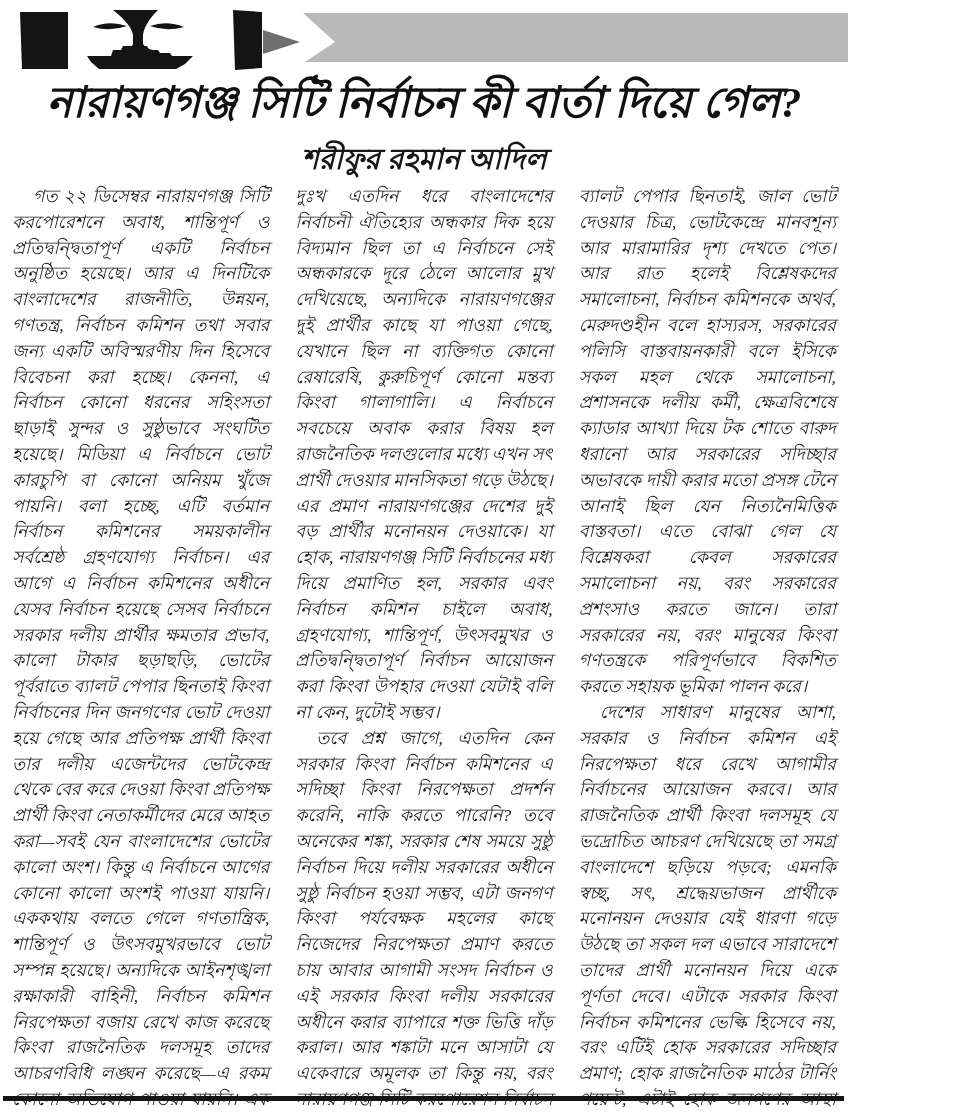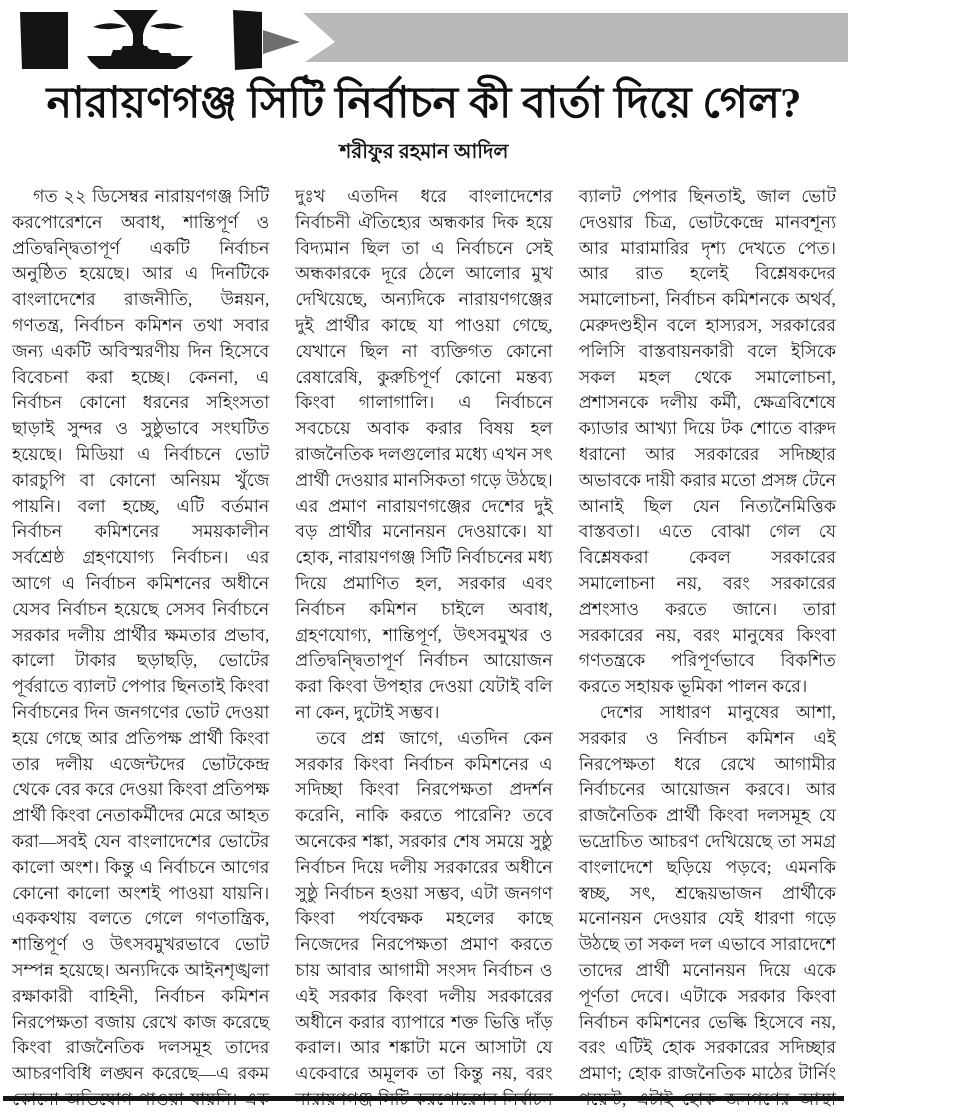--- a/index.html
+++ b/index.html
@@ -3,32 +3,33 @@
 <meta charset="utf-8">
 <style>
   html,body { margin:0; padding:0; background:#ffffff; }
   .page {
     position:relative;
     width:848px; height:1112px;
     background:#ffffff;
     overflow:hidden;
     font-family:"Liberation Serif","DejaVu Serif",serif;
     color:#1b1b1b;
+    font-style:italic;
   }
   .masthead { position:absolute; top:0; left:0; width:962px; height:78px; }
   .article-title {
     position:absolute; top:76px; left:0; width:100%;
     text-align:center;
     font-size:43px; font-weight:bold; color:#101010;
     line-height:1.25;
   }
   .article-byline {
     position:absolute; top:136px; left:0; width:100%;
     text-align:center;
-    font-size:20px; font-weight:bold; color:#161616;
+    font-size:29px; font-weight:bold; color:#161616;
   }
   .columns {
     position:absolute; top:184px; left:12px; right:12px;
     display:flex; gap:26px;
   }
   .col { flex:1 1 0; min-width:0; }
   .para {
     margin:0;
     text-align:justify;
     font-size:17.5px;

